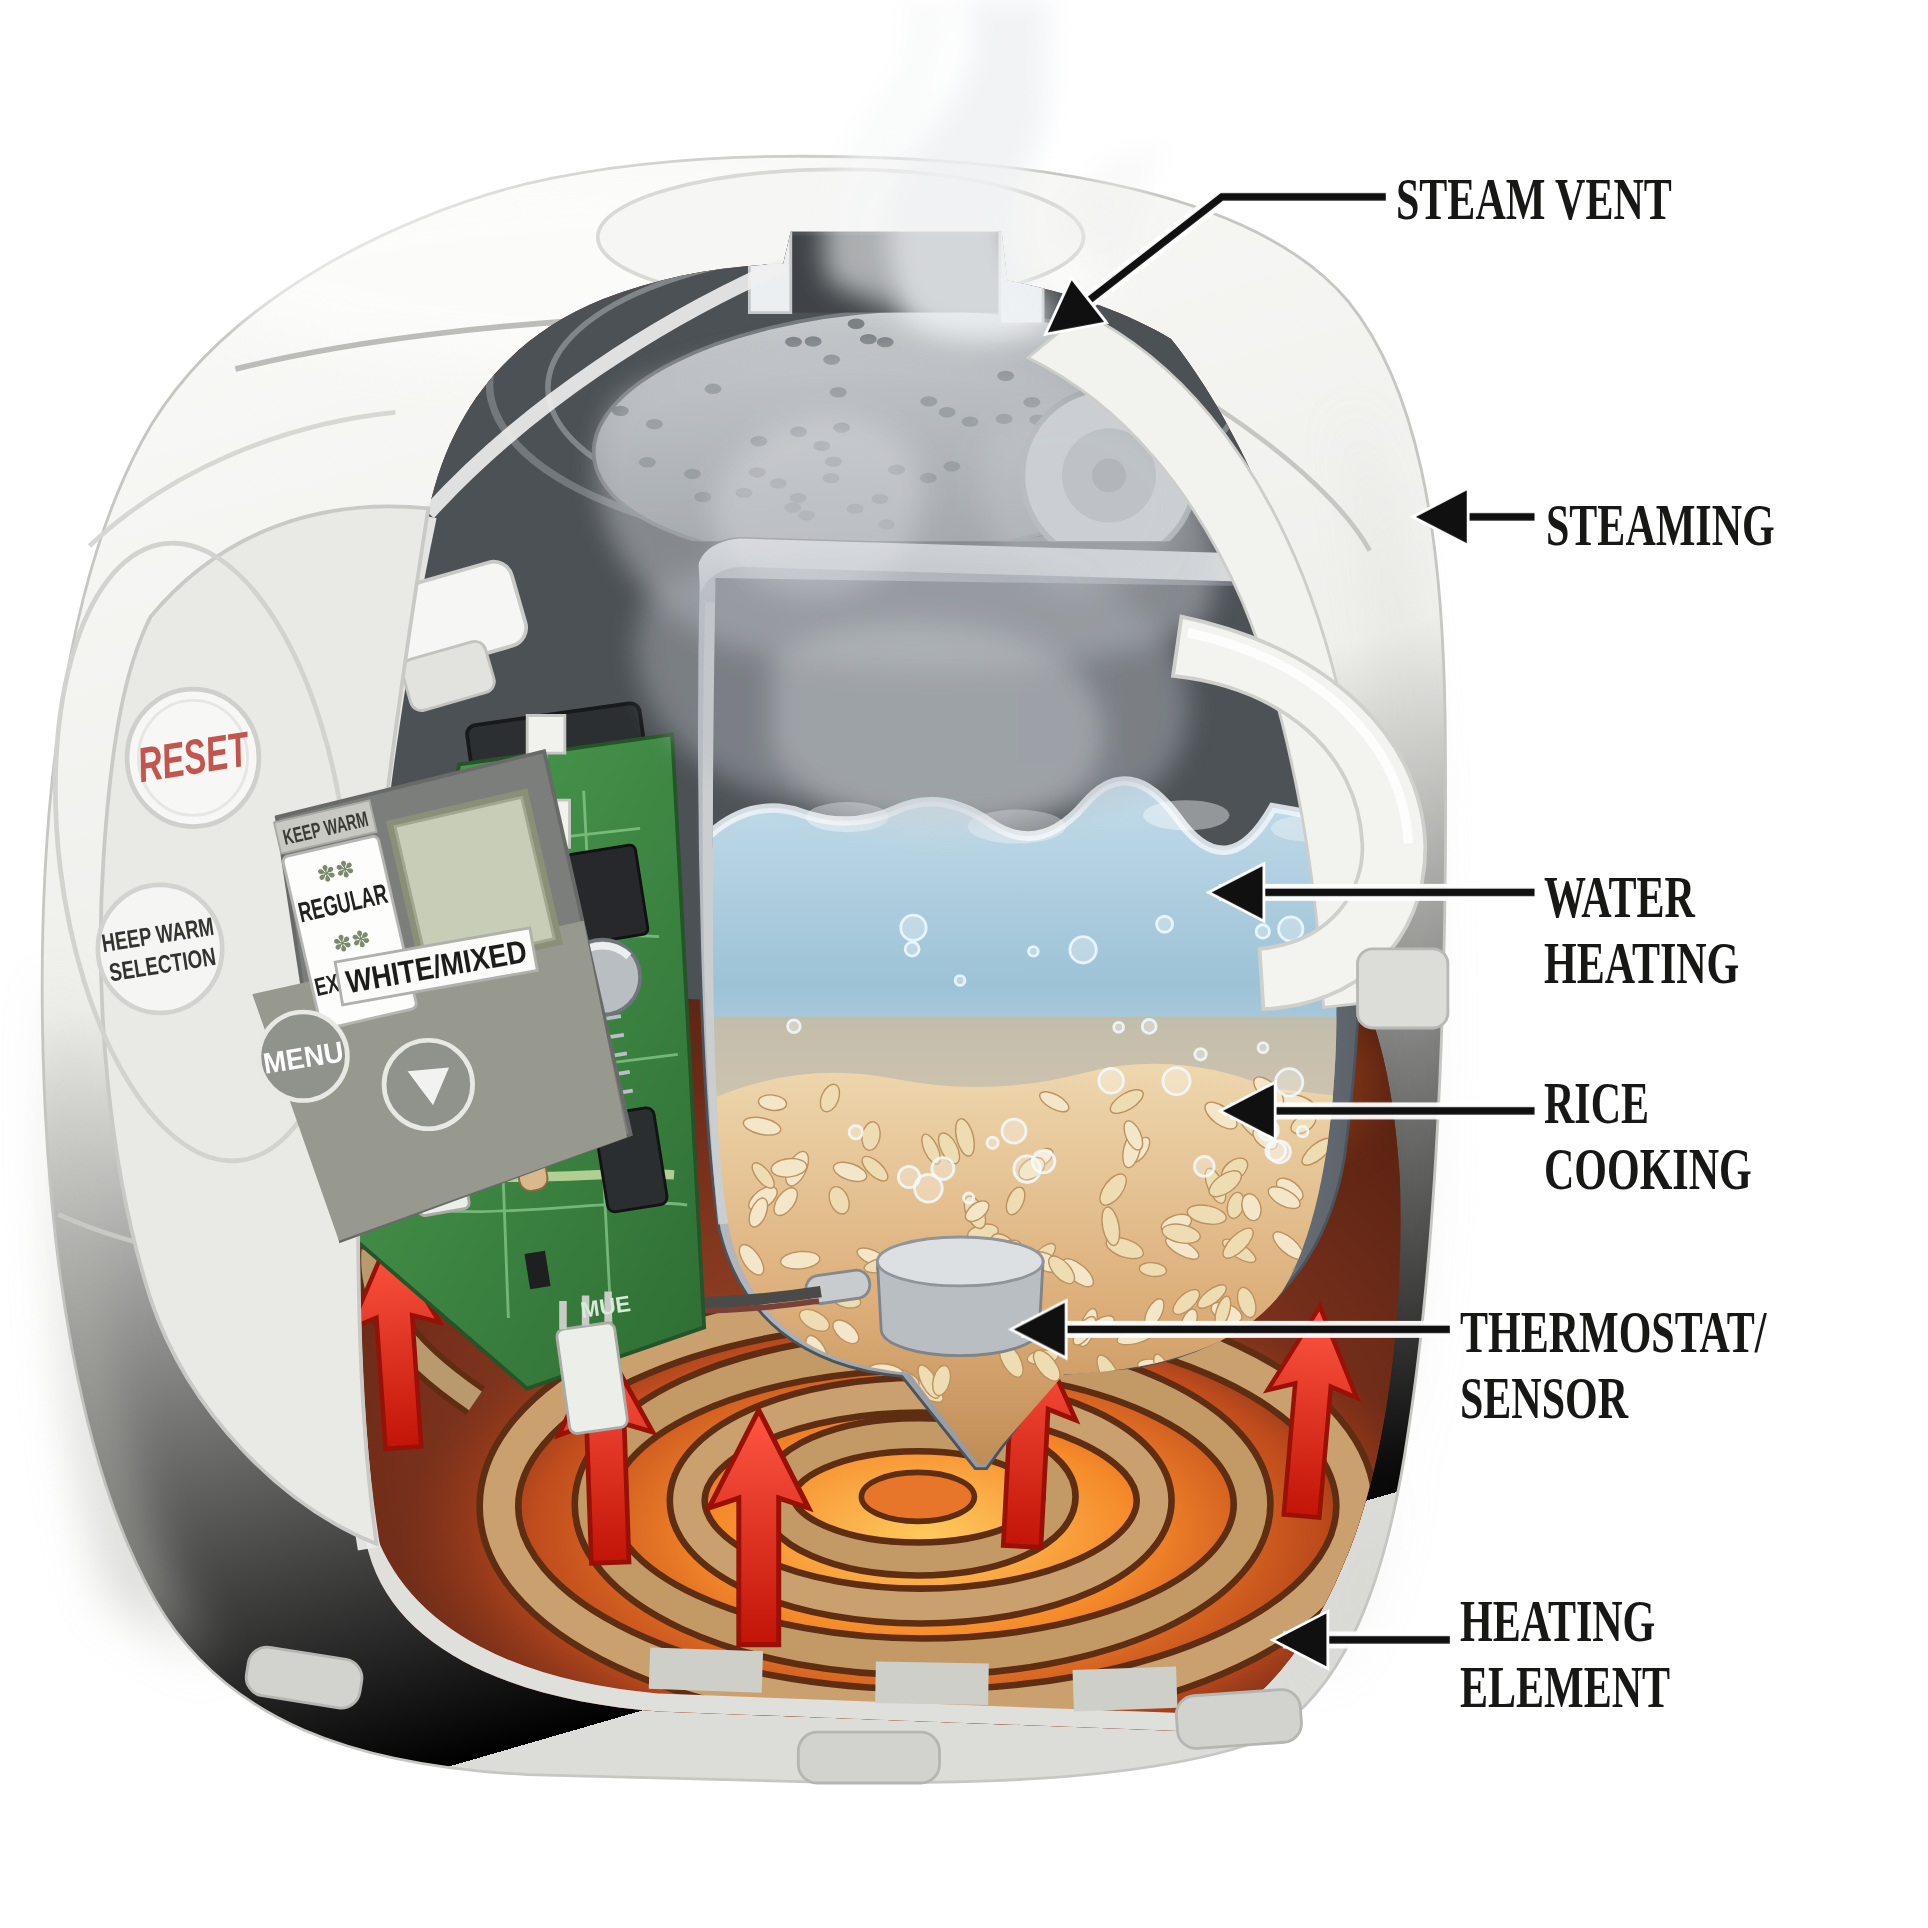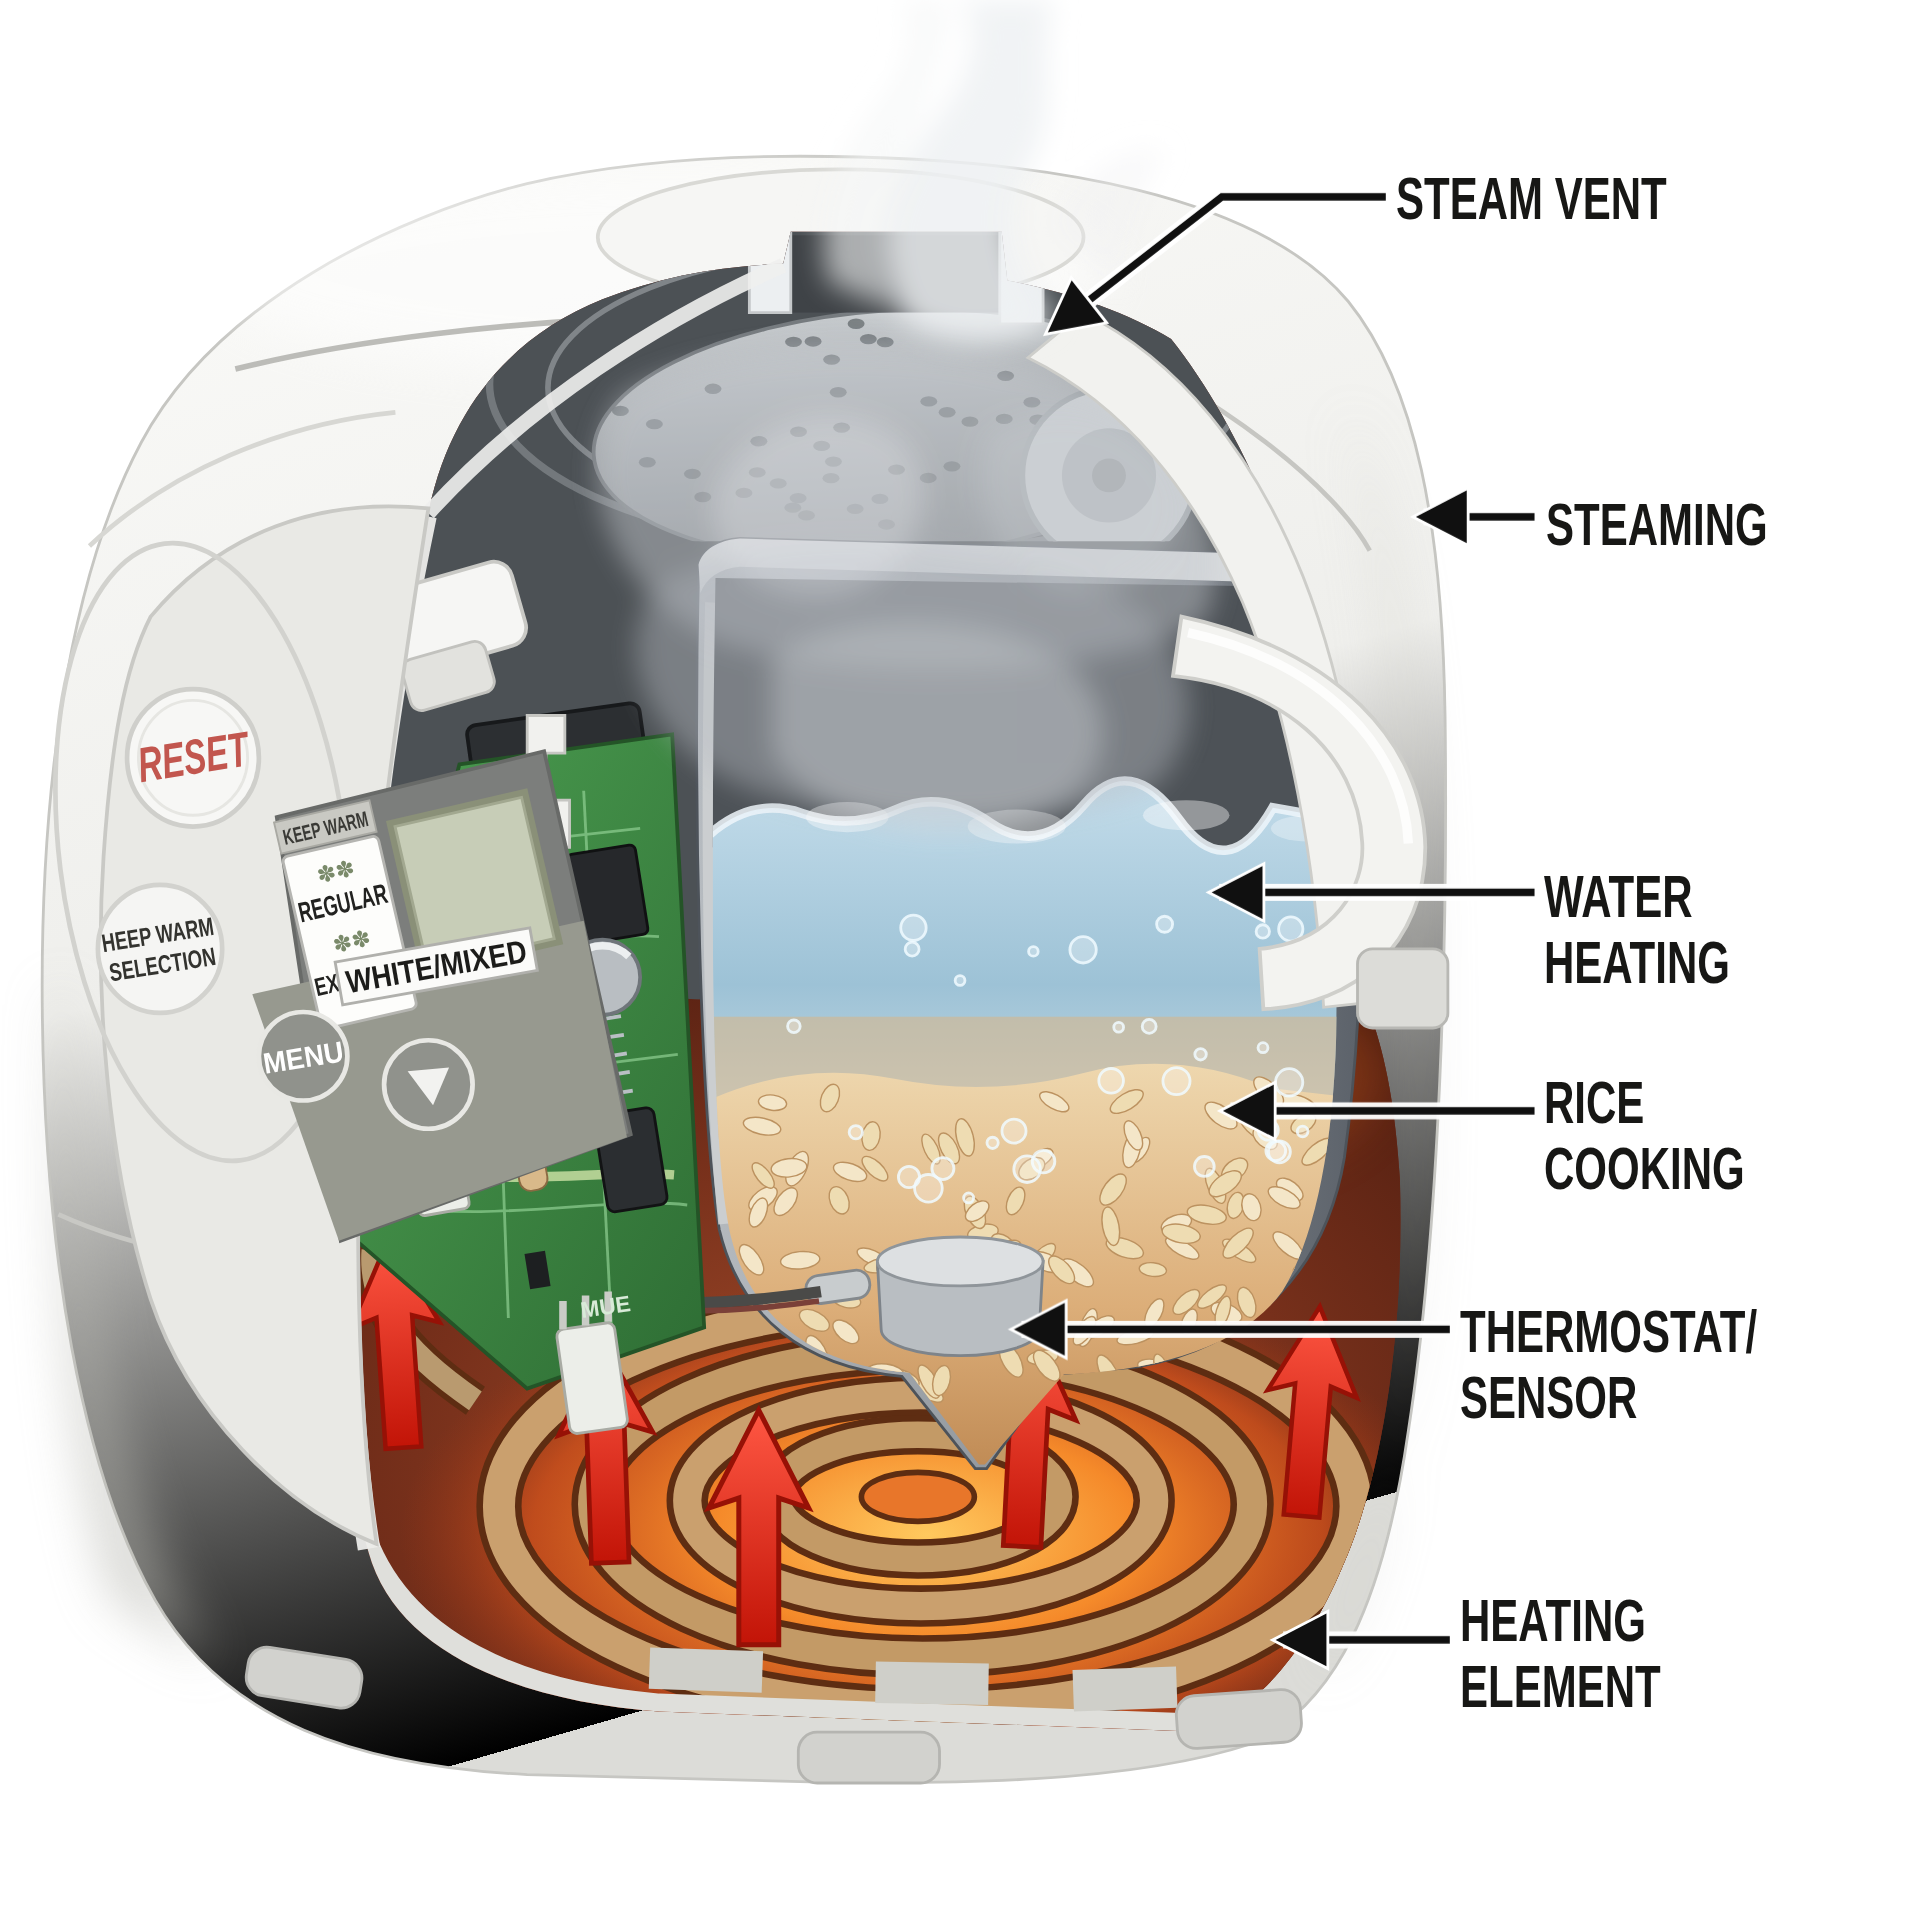--- a/index.html
+++ b/index.html
@@ -1,19 +1,19 @@
 <!DOCTYPE html>
 <html style="font-size:15px"><head>
 <meta charset="utf-8">
 <style>
   html,body{margin:0;padding:0;background:#ffffff;}
   .stage{position:relative;width:1928px;height:1928px;background:#ffffff;overflow:hidden;
          font-family:"Liberation Sans",sans-serif;}
   .stage svg{position:absolute;left:0;top:0;}
-  .labels{position:absolute;left:0;top:0;width:1928px;height:1928px;}
+  .labels{position:absolute;left:0;top:0;width:1928px;height:1928px;font-family:Liberation Serif, serif;}
   .label{position:absolute;font-weight:900;font-size:60px;line-height:66px;color:#171715;
          transform:scaleX(.70);transform-origin:left top;white-space:nowrap;
          text-shadow:0 0 5.6px #fff,0 0 9.4px #fff,1.9px 1.9px 3.8px #fff,-1.9px -1.9px 3.8px #fff;}
   svg text{font-family:"Liberation Sans",sans-serif;}
 </style>
 </head>
 <body>
 
 <div class="stage">
 <svg width="1928" height="1928" viewBox="0 0 2048 2048">

